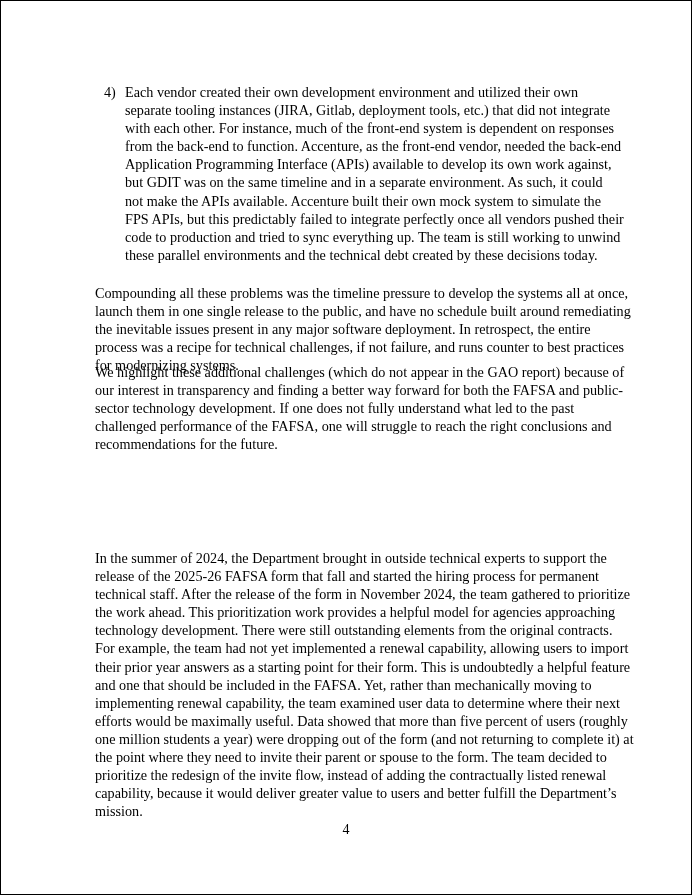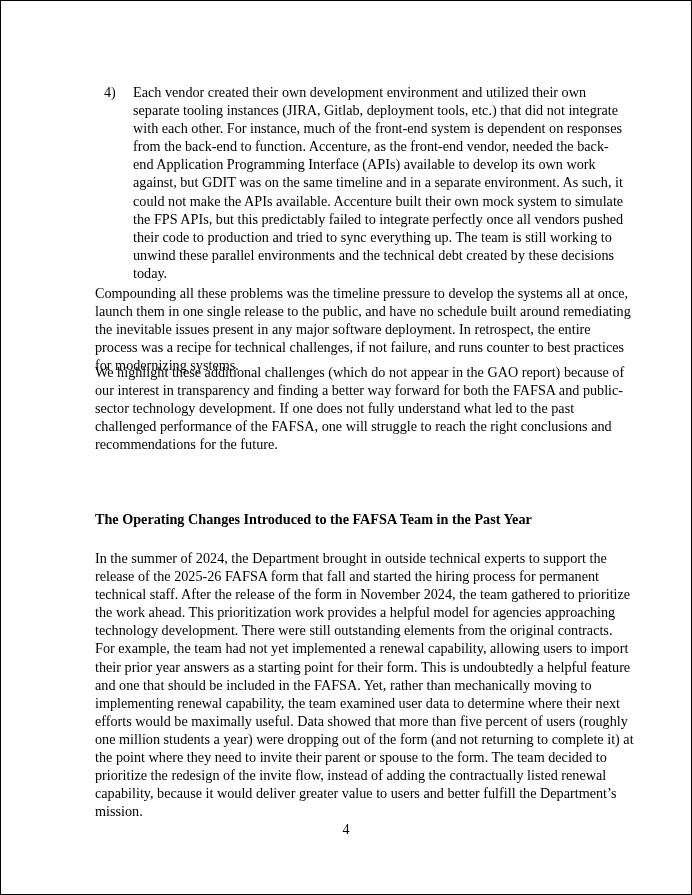--- a/index.html
+++ b/index.html
@@ -29,21 +29,21 @@
       left: 103px;
       top: 82px;
       width: 520px;
     }
     .list-num {
       position: absolute;
       left: 0;
       top: 0;
     }
     .list-text {
-      margin-left: 29px;
+      margin-left: 21px;
       display: block;
     }
     .para {
       position: absolute;
       left: 82px;
       width: 540px;
       margin: 12px;
     }
     #p1 { top: 271px; }
     #p2 { top: 350px; }
@@ -68,19 +68,18 @@
 
   <div class="list-item">
     <span class="list-num">4)</span>
     <span class="list-text">Each vendor created their own development environment and utilized their own separate tooling instances (JIRA, Gitlab, deployment tools, etc.) that did not integrate with each other. For instance, much of the front-end system is dependent on responses from the back-end to function. Accenture, as the front-end vendor, needed the back-end Application Programming Interface (APIs) available to develop its own work against, but GDIT was on the same timeline and in a separate environment. As such, it could not make the APIs available. Accenture built their own mock system to simulate the FPS APIs, but this predictably failed to integrate perfectly once all vendors pushed their code to production and tried to sync everything up. The team is still working to unwind these parallel environments and the technical debt created by these decisions today.</span>
   </div>
 
   <p class="para" id="p1">Compounding all these problems was the timeline pressure to develop the systems all at once, launch them in one single release to the public, and have no schedule built around remediating the inevitable issues present in any major software deployment. In retrospect, the entire process was a recipe for technical challenges, if not failure, and runs counter to best practices for modernizing systems.</p>
 
   <p class="para" id="p2">We highlight these additional challenges (which do not appear in the GAO report) because of our interest in transparency and finding a better way forward for both the FAFSA and public-sector technology development. If one does not fully understand what led to the past challenged performance of the FAFSA, one will struggle to reach the right conclusions and recommendations for the future.</p>
 
-  <p class="para" id="heading">The Operating Changes Introduced to the FAFSA Team in the Past Year</p>
 
   <p class="para" id="p3">In the summer of 2024, the Department brought in outside technical experts to support the release of the 2025-26 FAFSA form that fall and started the hiring process for permanent technical staff. After the release of the form in November 2024, the team gathered to prioritize the work ahead. This prioritization work provides a helpful model for agencies approaching technology development. There were still outstanding elements from the original contracts. For example, the team had not yet implemented a renewal capability, allowing users to import their prior year answers as a starting point for their form. This is undoubtedly a helpful feature and one that should be included in the FAFSA. Yet, rather than mechanically moving to implementing renewal capability, the team examined user data to determine where their next efforts would be maximally useful. Data showed that more than five percent of users (roughly one million students a year) were dropping out of the form (and not returning to complete it) at the point where they need to invite their parent or spouse to the form. The team decided to prioritize the redesign of the invite flow, instead of adding the contractually listed renewal capability, because it would deliver greater value to users and better fulfill the Department’s mission.</p>
 
   <div class="page-number">4</div>
 
 </div>
 
 </body></html>

